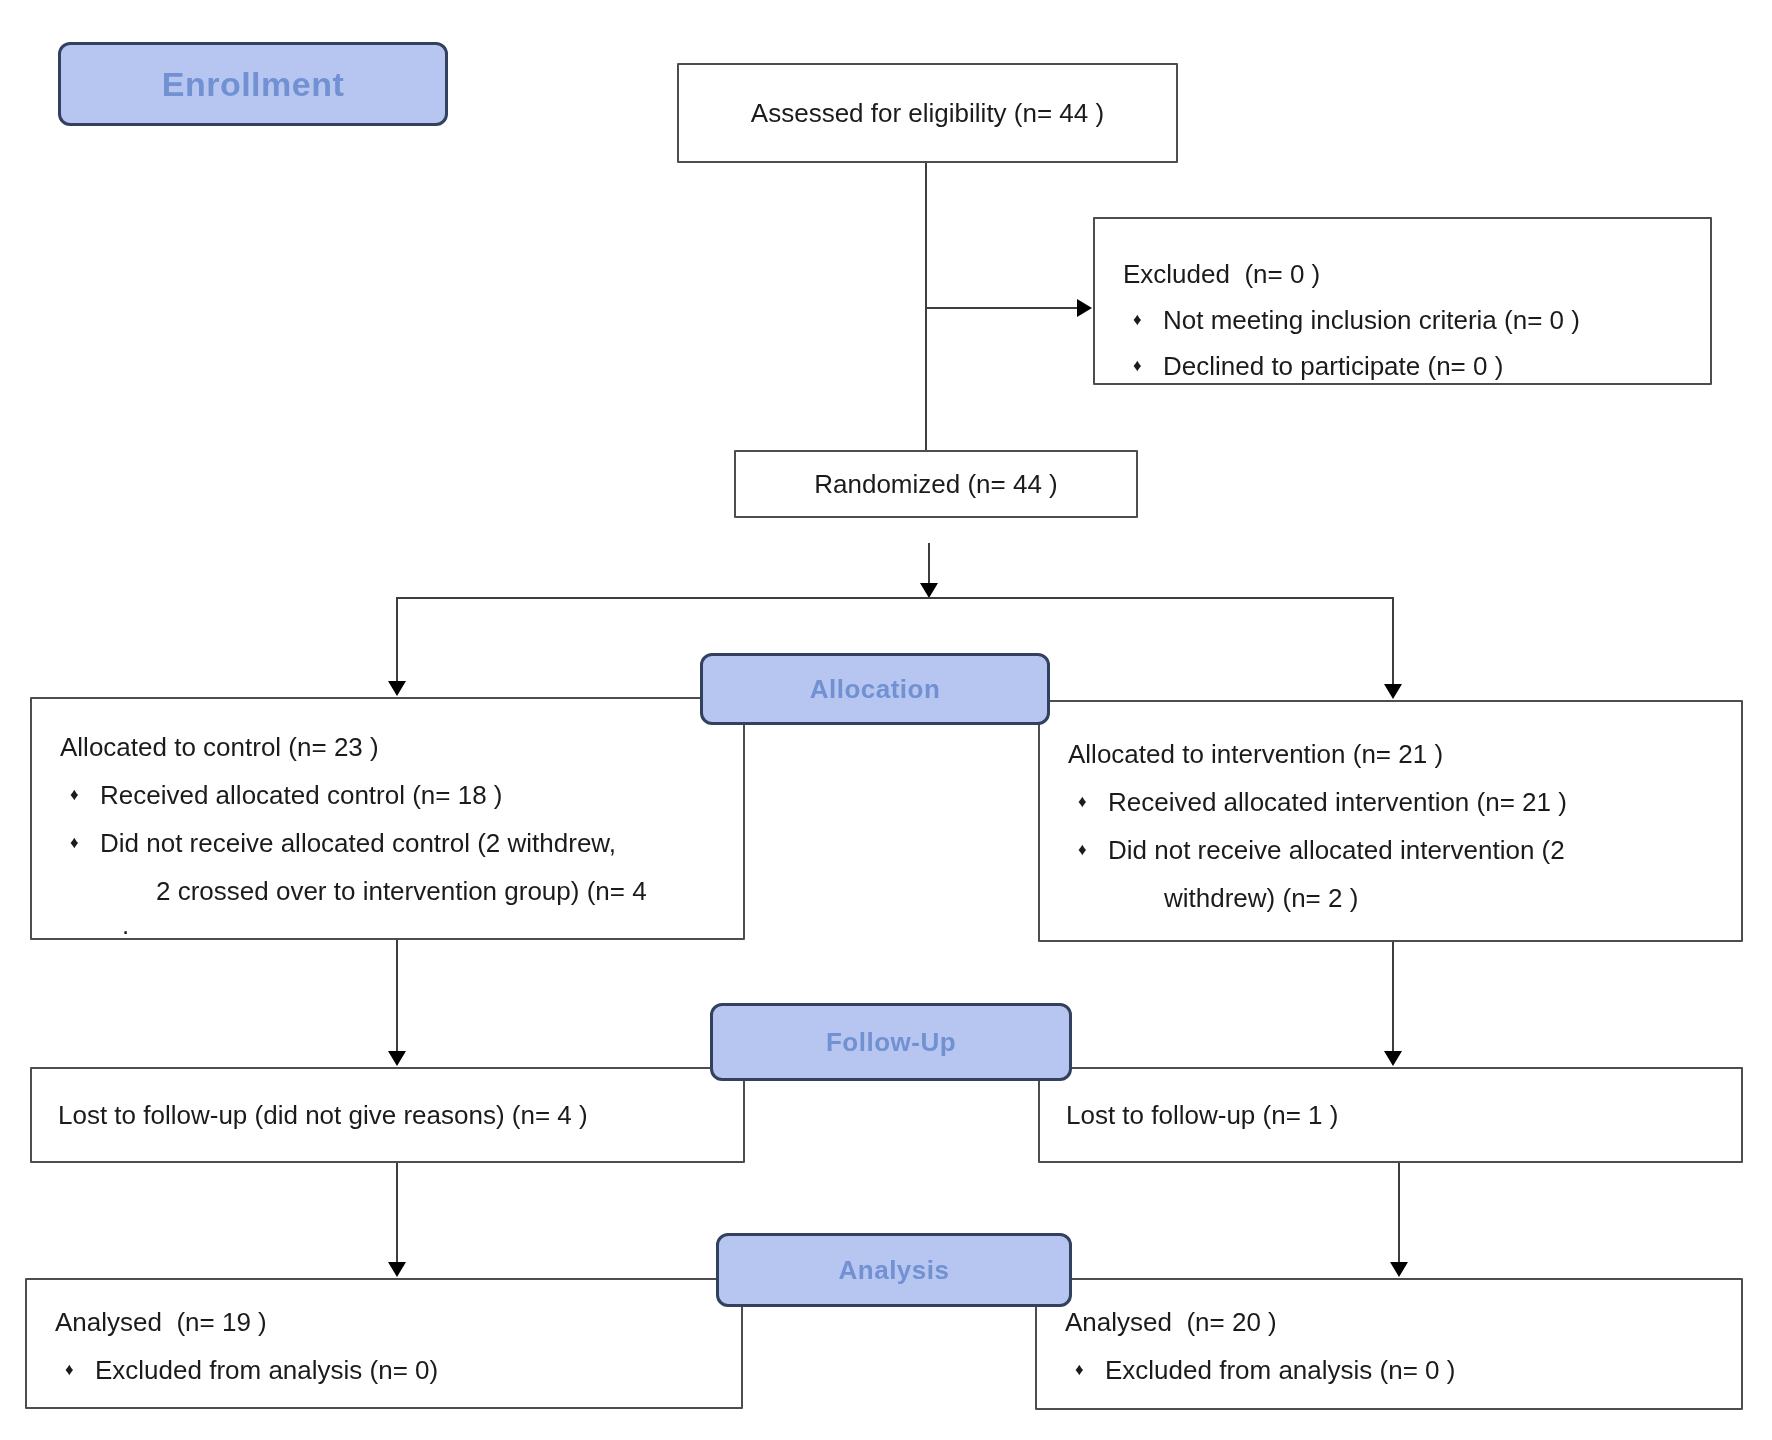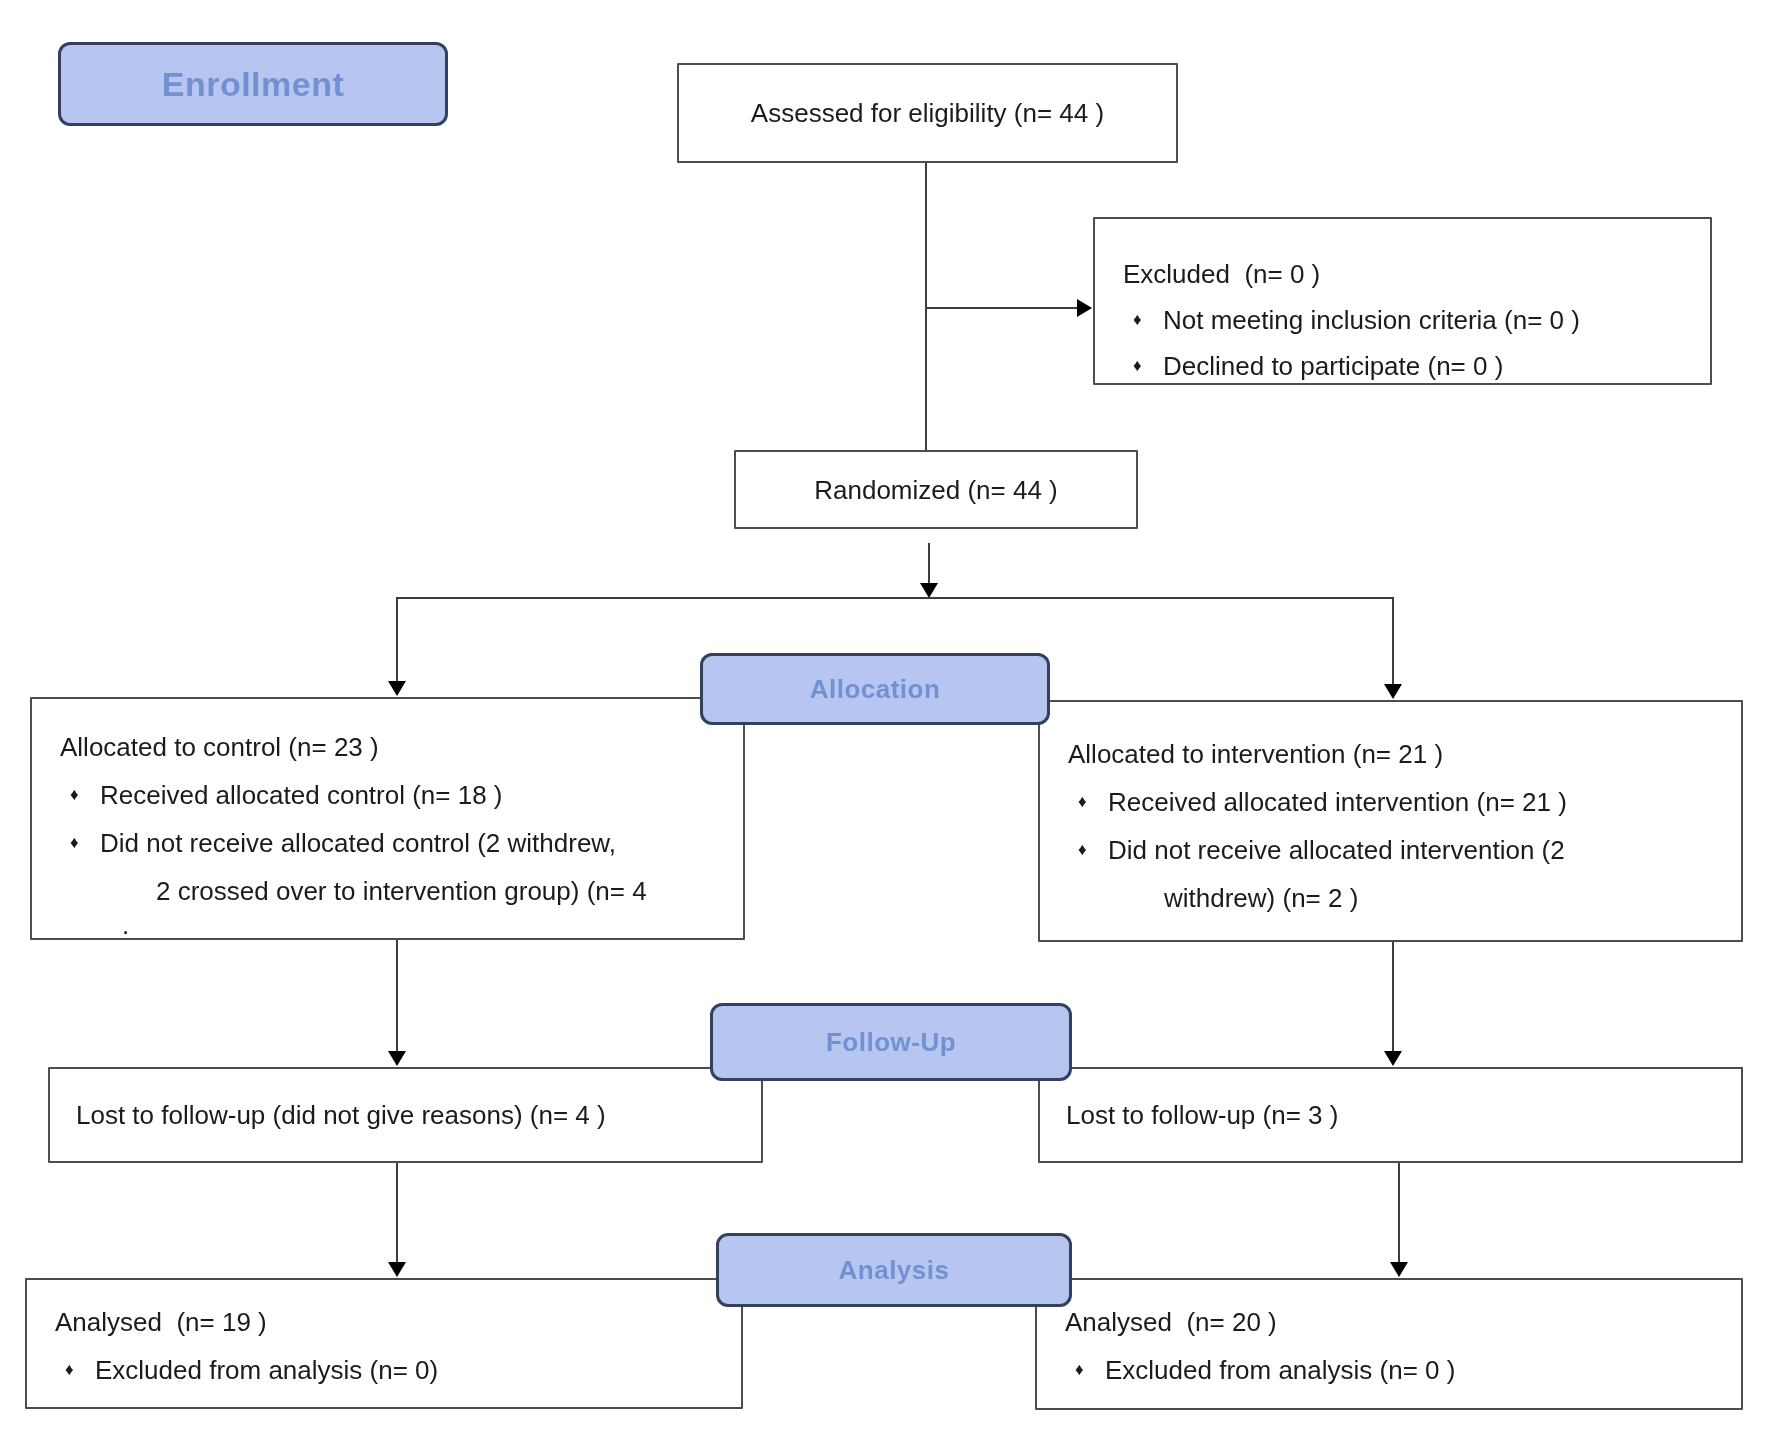--- a/index.html
+++ b/index.html
@@ -61,21 +61,21 @@
 
   <div class="hline" style="left:926px;top:307px;width:152px;"></div>
   <div class="arrow-right" style="left:1077px;top:299px;"></div>
 
   <div class="box tight pad" style="left:1093px;top:217px;width:619px;height:168px;">
       <div class="line">Excluded  (n= 0 )</div>
       <div class="line bullet"><span class="marker">♦</span><span class="btext" style="white-space: pre-wrap;">Not meeting inclusion criteria (n= 0 )</span></div>
       <div class="line bullet"><span class="marker">♦</span><span class="btext" style="white-space: pre-wrap;">Declined to participate (n= 0 )</span></div>
     </div>
 
-  <div class="box center" style="left:734px;top:450px;width:404px;height:79px;">
+  <div class="box center" style="left:734px;top:450px;width:404px;height:68px;">
       <div class="line">Randomized (n= 44 )</div>
     </div>
 
   <div class="vline" style="left:928px;top:543px;height:42px;"></div>
   <div class="arrow-down" style="left:920px;top:583px;"></div>
   <div class="hline" style="left:396px;top:597px;width:998px;"></div>
   <div class="vline" style="left:396px;top:598px;height:84px;"></div>
   <div class="arrow-down" style="left:388px;top:681px;"></div>
   <div class="vline" style="left:1392px;top:598px;height:87px;"></div>
   <div class="arrow-down" style="left:1384px;top:684px;"></div>
@@ -96,25 +96,25 @@
 
   <div class="pill" style="left:700px;top:653px;width:350px;height:72px;">
     <span>Allocation</span>
   </div>
 
   <div class="vline" style="left:396px;top:940px;height:112px;"></div>
   <div class="arrow-down" style="left:388px;top:1051px;"></div>
   <div class="vline" style="left:1392px;top:942px;height:110px;"></div>
   <div class="arrow-down" style="left:1384px;top:1051px;"></div>
 
-  <div class="box vcenter padside" style="left:48px;top:1067px;width:715px;height:96px;">
+  <div class="box vcenter padside" style="left:30px;top:1067px;width:715px;height:96px;">
       <div class="line">Lost to follow-up (did not give reasons) (n= 4 )</div>
     </div>
   <div class="box vcenter padside" style="left:1038px;top:1067px;width:705px;height:96px;">
-      <div class="line">Lost to follow-up (n= 3 )</div>
+      <div class="line">Lost to follow-up (n= 1 )</div>
     </div>
 
   <div class="pill" style="left:710px;top:1003px;width:362px;height:78px;">
     <span>Follow-Up</span>
   </div>
 
   <div class="vline" style="left:396px;top:1163px;height:100px;"></div>
   <div class="arrow-down" style="left:388px;top:1262px;"></div>
   <div class="vline" style="left:1398px;top:1163px;height:100px;"></div>
   <div class="arrow-down" style="left:1390px;top:1262px;"></div>

